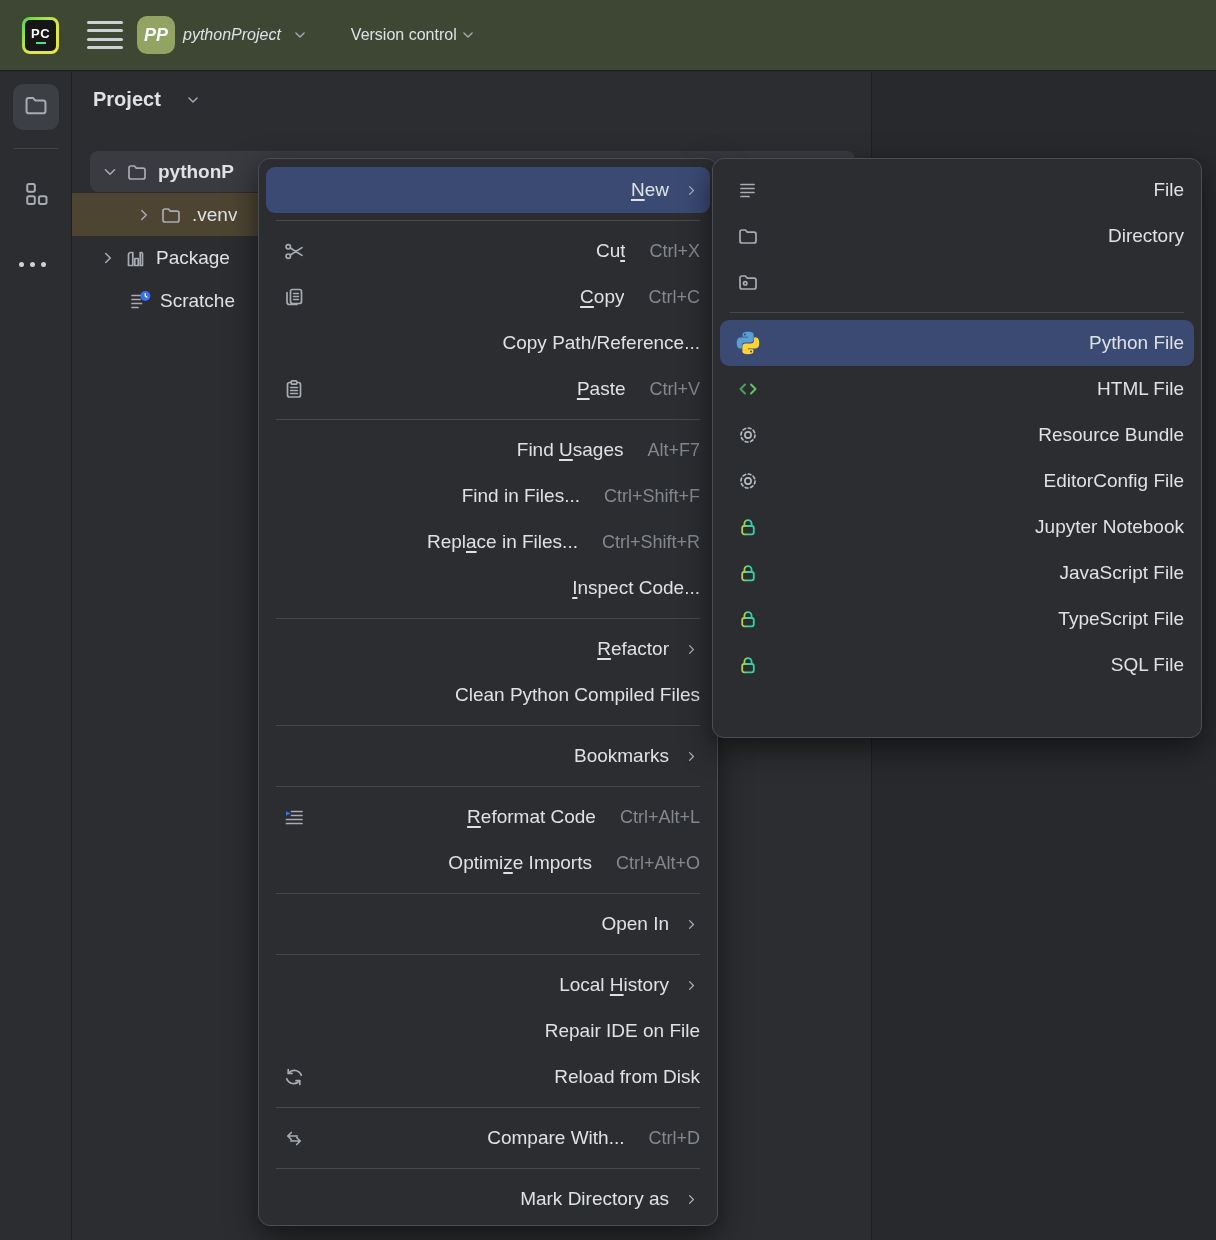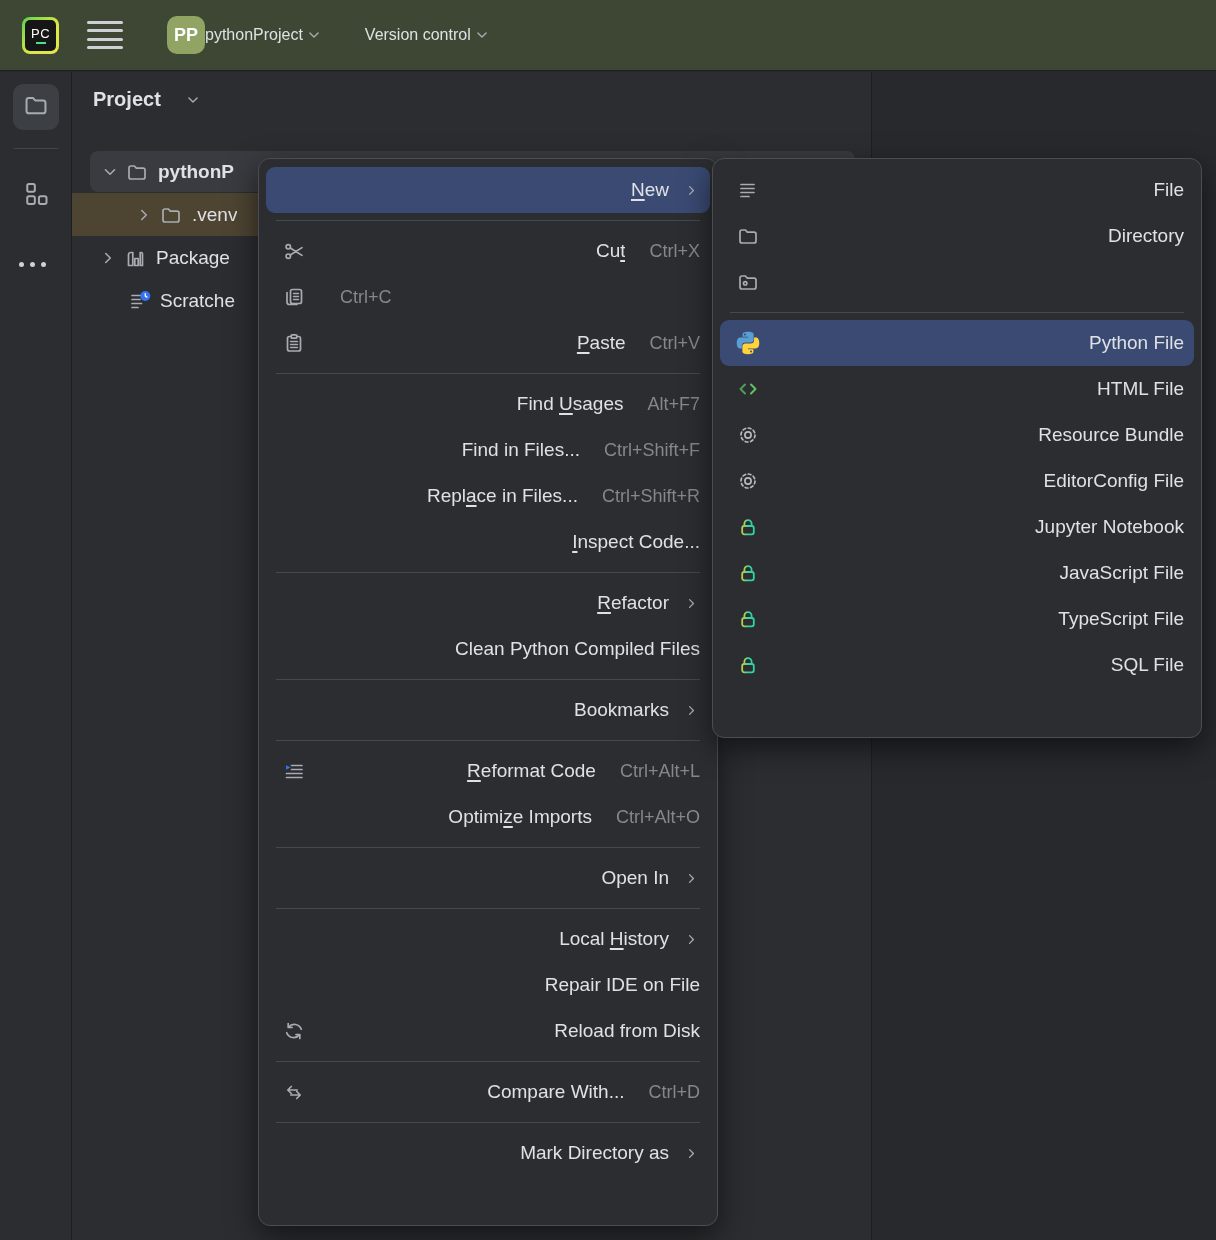--- a/index.html
+++ b/index.html
@@ -15,25 +15,25 @@
   body{font-family:"Liberation Sans", sans-serif; background:var(--editor); color:var(--text); position:relative;}
   u{text-decoration:underline;text-underline-offset:3px;text-decoration-thickness:1.5px;}
 
   
   .topbar{position:absolute;left:0;top:0;width:1216px;height:71px;background:var(--topbar);
     display:flex;align-items:center;border-bottom:1px solid var(--line);}
   .logo-wrap{margin-left:22px;width:37px;height:37px;border-radius:8px;padding:3px;
     background:linear-gradient(135deg,#55d44a,#d9e64a 55%,#e8e44a);display:flex;}
   .logo-inner{flex:1;background:#161616;border-radius:5px;display:flex;flex-direction:column;
     align-items:center;justify-content:center;gap:2px;}
-  .logo-inner span{color:#fff;font-weight:400;font-size:13px;line-height:13px;letter-spacing:.5px;}
+  .logo-inner span{color:#fff;font-weight:700;font-size:13px;line-height:13px;letter-spacing:.5px;}
   .logo-inner i{display:block;width:10px;height:2px;background:#4be18c;}
   .burger{margin-left:28px;width:36px;height:30px;display:flex;flex-direction:column;justify-content:space-between;padding:1px 0;cursor:pointer;}
   .burger i{display:block;height:3.2px;border-radius:2px;background:#ced0d6;}
-  .proj-btn{margin-left:44px;display:flex;align-items:center;gap:0;cursor:pointer;}
+  .proj-btn{margin-left:14px;display:flex;align-items:center;gap:8px;cursor:pointer;font-style:italic;}
   .pp-badge{width:38px;height:38px;border-radius:10px;background:var(--badge);color:#fff;
     display:flex;align-items:center;justify-content:center;font-size:18px;font-weight:700;}
   .tb-label{font-size:16px;color:var(--text);}
   .tb-chev{color:#b9bcc2;margin-left:2px;display:flex;}
   .vcs-btn{margin-left:42px;display:flex;align-items:center;cursor:pointer;}
 
   
   .toolbar{position:absolute;left:0;top:72px;width:72px;height:1168px;background:var(--panel);
     border-right:1px solid var(--line);}
   .tool-btn{position:absolute;left:13px;top:12px;width:46px;height:46px;border-radius:10px;
@@ -225,21 +225,26 @@
       <span class="mi-shortcut">Ctrl+X</span>
     </div>
     <div class="menu-item">
       <span class="mi-icon">
         <svg width="22" height="22" viewBox="0 0 22 22" fill="none" stroke="#a8abb2" stroke-width="1.7" stroke-linecap="round" stroke-linejoin="round">
           <rect x="7.5" y="3.5" width="11" height="14" rx="2"></rect>
           <path d="M10.5 7.5h5M10.5 10.5h5M10.5 13.5h5" stroke-width="1.4"></path>
           <path d="M4 6.5V16c0 1.4 1.1 2.5 2.5 2.5H14"></path>
         </svg>
       </span>
+      <span class="mi-label"><u>C</u>opy</span>
       <span class="mi-shortcut">Ctrl+C</span>
+    </div>
+    <div class="menu-item">
+      <span class="mi-icon"></span>
+      <span class="mi-label">Copy Path/Reference...</span>
     </div>
     <div class="menu-item">
       <span class="mi-icon">
         <svg width="22" height="22" viewBox="0 0 22 22" fill="none" stroke="#a8abb2" stroke-width="1.7" stroke-linecap="round" stroke-linejoin="round">
           <rect x="4.5" y="4.5" width="13" height="14.5" rx="2"></rect>
           <rect x="8.2" y="2.8" width="5.6" height="3.4" rx="1" fill="#2b2d30"></rect>
           <path d="M7.5 9.5h7M7.5 12.5h7M7.5 15.5h7" stroke-width="1.4"></path>
         </svg>
       </span>
       <span class="mi-label"><u>P</u>aste</span>

